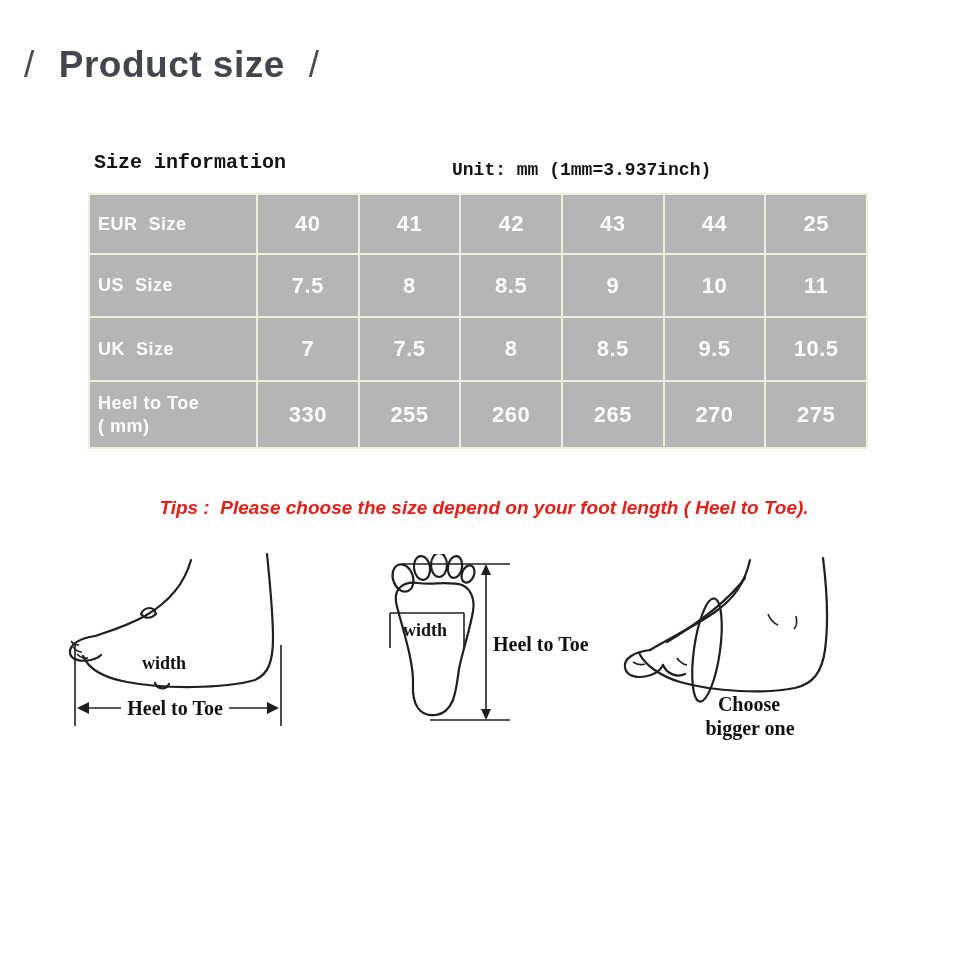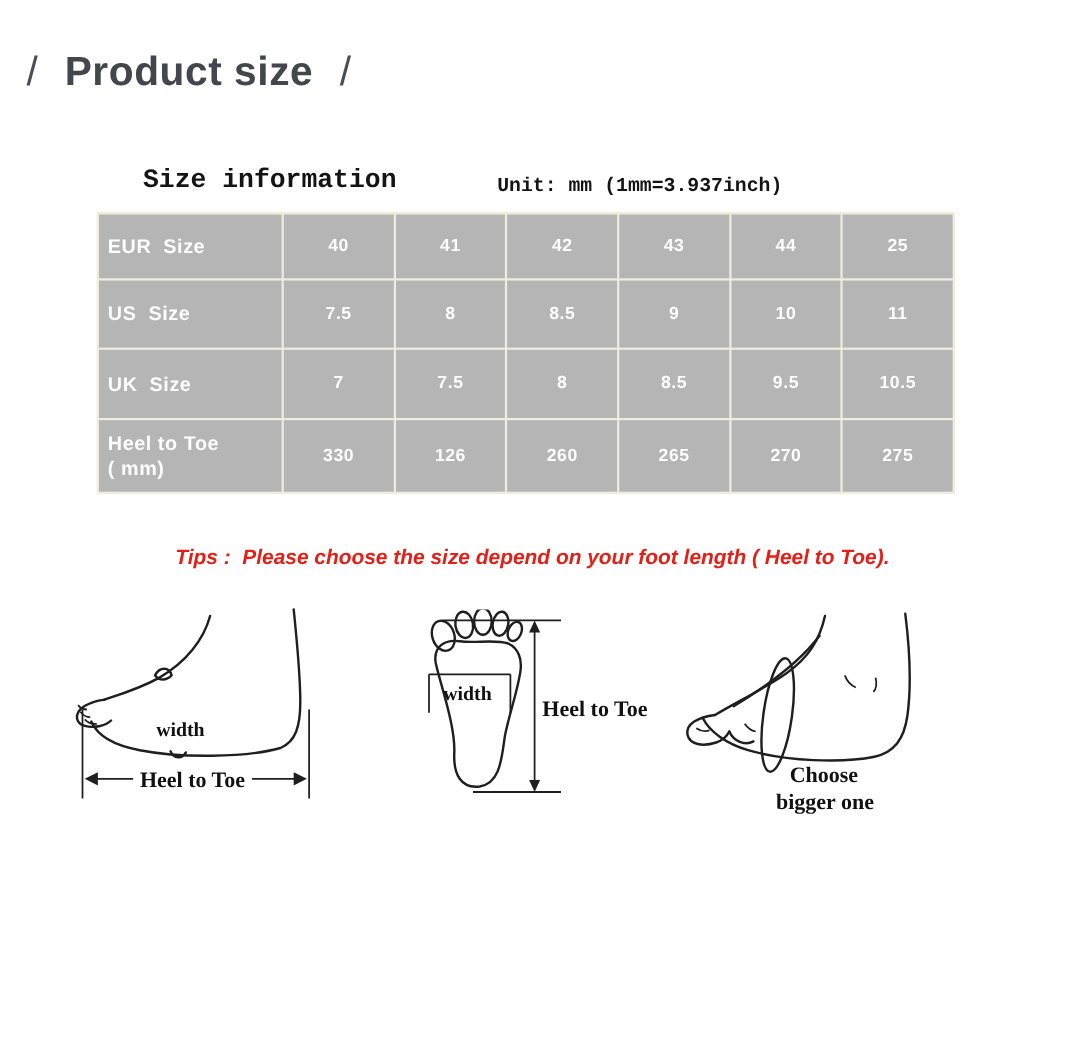--- a/index.html
+++ b/index.html
@@ -15,39 +15,39 @@
     position:absolute; top:44px; left:0; width:100%;
     text-align:left; font-size:37px; font-weight:700;
     color:#43474d; letter-spacing:0.5px;
   }
   .title-row .slash { font-weight:400; margin:0 24px; color:#4a4e54; }
 
   
   .size-heading {
     position:absolute; left:94px; top:151px;
     font-family:"Liberation Mono", monospace; font-weight:700;
-    font-size:24px; color:#141414; letter-spacing:0px;margin-left:36px;
+    font-size:20px; color:#141414; letter-spacing:0px;
   }
   .unit-note {
     position:absolute; left:452px; top:160px;
     font-family:"Liberation Mono", monospace; font-weight:700;
     font-size:18px; color:#141414;
   }
 
   
   .size-table {
     position:absolute; left:88px; top:193px; width:780px;
     display:grid;
     grid-template-columns:166px repeat(6, 1fr);
     grid-template-rows:58px 61px 62px 65px;
     gap:2px; border:2px solid #eeeedd; background:#eeeedd;
   }
   .cell {
     background:#b5b5b5; color:#fdfdfd; font-weight:700;
-    font-size:16px; letter-spacing:0.5px;
+    font-size:22px; letter-spacing:0.5px;
     display:flex; align-items:center; justify-content:center;
   }
   .cell.label {
     flex-direction:column; align-items:flex-start; justify-content:center;
     padding-left:8px; font-size:18px; white-space:pre; line-height:1.25;
   }
 
   
   .tips {
     position:absolute; top:497px; left:0; width:100%;
@@ -120,21 +120,21 @@
     <div class="cell">8</div>
     <div class="cell">8.5</div>
     <div class="cell">9.5</div>
     <div class="cell">10.5</div>
 
     <div class="cell label">
       <span>Heel to Toe</span>
       <span>( mm)</span>
     </div>
     <div class="cell">330</div>
-    <div class="cell">126</div>
+    <div class="cell">255</div>
     <div class="cell">260</div>
     <div class="cell">265</div>
     <div class="cell">270</div>
     <div class="cell">275</div>
   </div>
 
   <div class="tips">Tips :  Please choose the size depend on your foot length ( Heel to Toe).</div>
 
   <div class="diagram" id="diagram-side">
     <svg width="240" height="185" viewBox="0 0 240 185">

